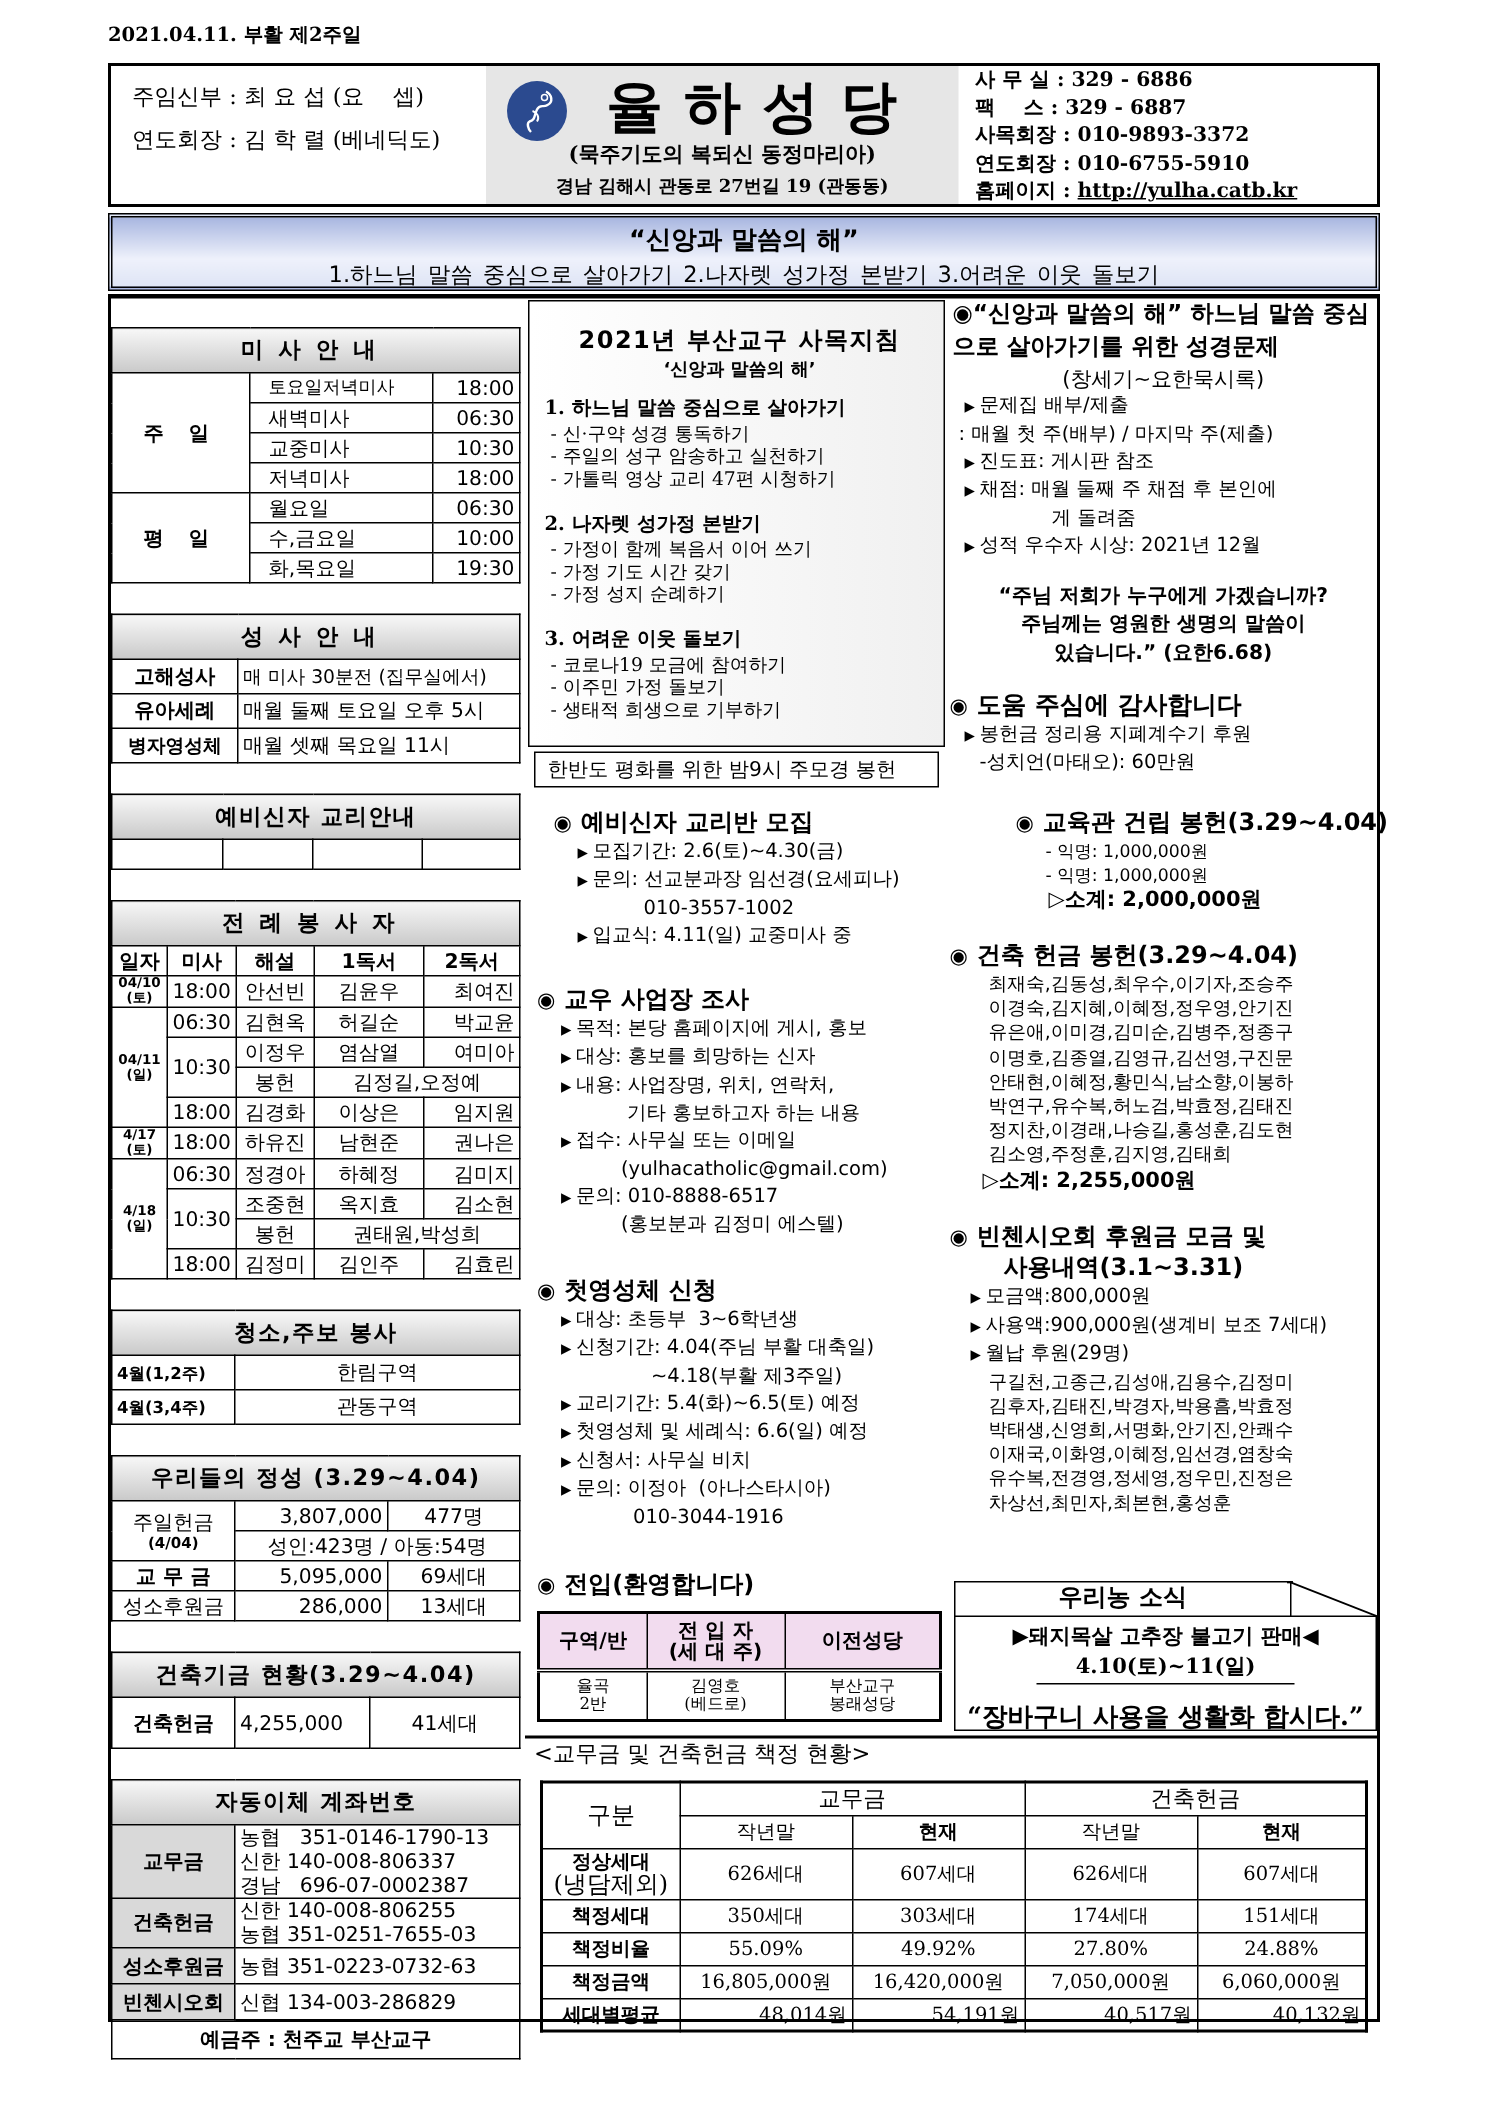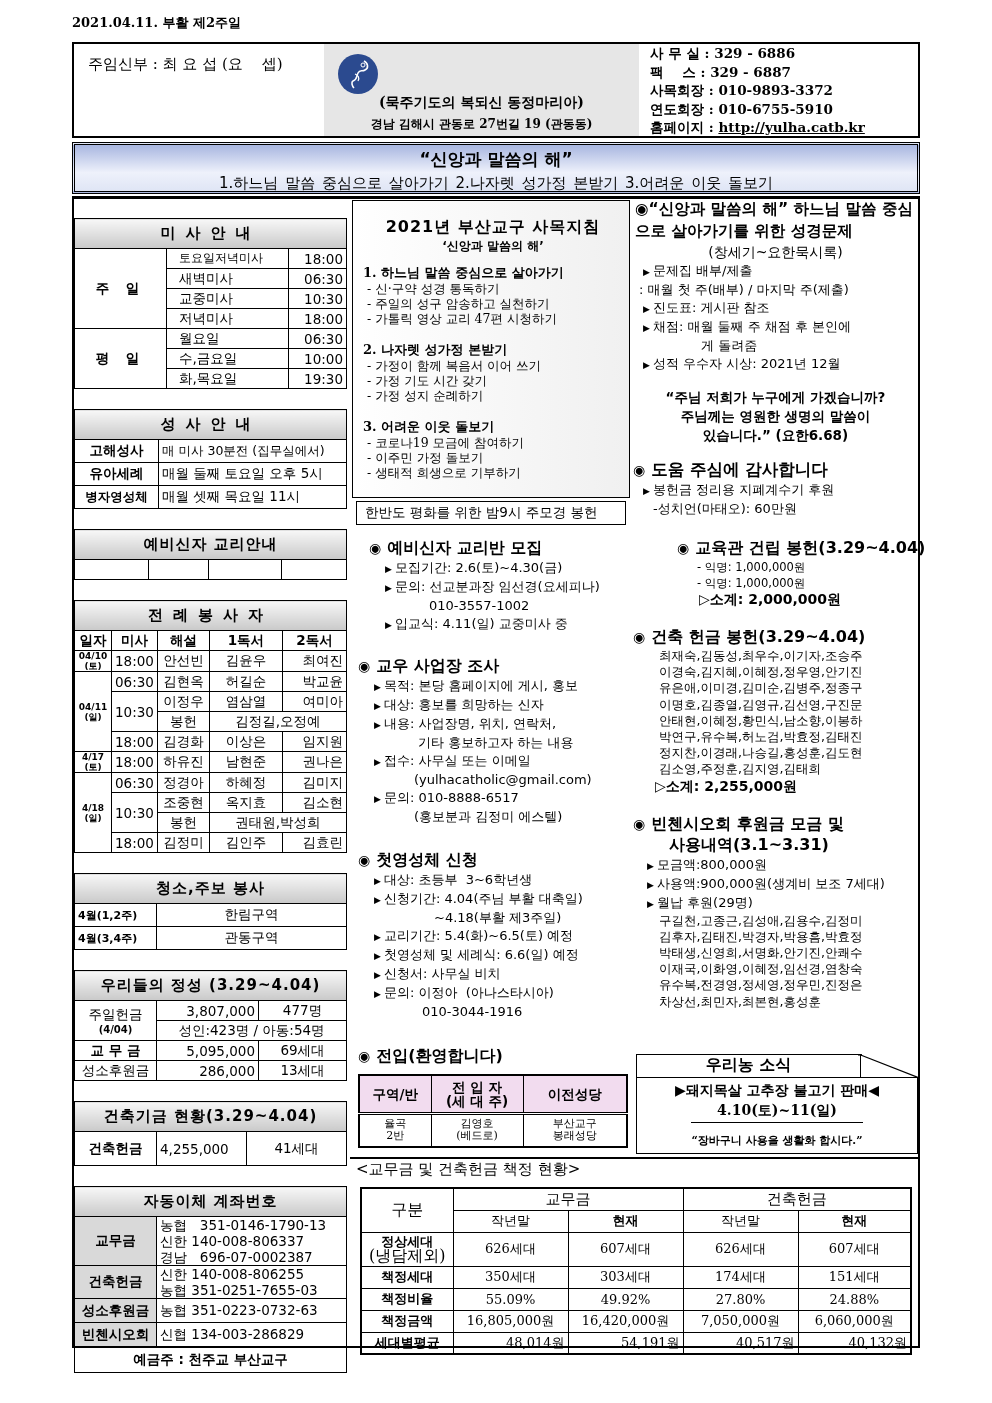--- a/index.html
+++ b/index.html
@@ -71,48 +71,50 @@
   .names { font-size: 12.5px; line-height: 16.2px; padding-left: 26px; white-space: pre; }
   .subtot { font-size: 14px; font-weight: bold; padding-left: 22px; }
   .don { font-size: 11.5px; line-height: 16px; padding-left: 20px; }
 
   .farm { position: absolute; left: 636px; top: 1054px; width: 282px; height: 100px; }
   .farm-tab { position: absolute; left: 0; top: 0; width: 225px; height: 24px; border: 1.5px solid #000; border-bottom: none; text-align: center; font-size: 16px; font-weight: bold; }
   .farm-slant { position: absolute; left: 222px; top: 0; width: 60px; height: 24px; }
   .farm-body { position: absolute; left: 0; top: 23px; width: 282px; height: 77px; border: 1.5px solid #000; text-align: center; font-family: "DejaVu Serif", serif; }
   .farm-body .f1 { font-size: 14px; font-weight: bold; margin-top: 4px; }
   .farm-body .f2 { font-size: 14px; font-weight: bold; display: inline-block; border-bottom: 1.5px solid #000; padding: 0 26px 2px; }
-  .farm-body .f3 { font-size: 11px; font-weight: bold; margin-top: 10px; }
+  .farm-body .f3 { font-size: 17px; font-weight: bold; margin-top: 10px; }
 
   
   .assess-title { left: 356px; top: 1160px; font-size: 15px; }
   .hline { left: 350px; top: 1157px; width: 570px; height: 2px; background: #000; }
   .assess { position: absolute; left: 360px; top: 1187px; width: 552px; font-family: "DejaVu Serif", serif; font-size: 13px; border: 2px solid #000; }
   .assess td { border: 1px solid #000; text-align: center; height: 22px; padding: 0 3px; }
   .assess .hd1 td { font-size: 15px; }
   .assess .rh { font-weight: bold; font-size: 13px; }
   .assess .rr { text-align: right; }
 </style>
 </head>
 <body>
 
 <div class="abs date-line">2021.04.11. 부활 제2주일</div>
 
 <div class="abs header">
   <div class="hdr-left">
     <div>주임신부 : 최 요 섭 (요    셉)</div>
+    <div>연도회장 : 김 학 렬 (베네딕도)</div>
   </div>
   <div class="hdr-mid">
     <div class="logo">
       <svg viewBox="0 0 40 40">
           <path d="M26 7 C30 9 31 14 27 16 C24 18 22 15 20 19 C18 23 19 26 15 27 C13 28 14 32 16 34" stroke="#fff" stroke-width="1.6" fill="none"></path>
           <path d="M17 20 C20 21 22 24 20 27" stroke="#fff" stroke-width="1.3" fill="none"></path>
           <circle cx="25" cy="11" r="2" fill="none" stroke="#fff" stroke-width="1"></circle>
         </svg>
     </div>
+    <div class="church-name">율하성당</div>
     <div class="church-sub">(묵주기도의 복되신 동정마리아)</div>
     <div class="church-addr">경남 김해시 관동로 27번길 19 (관동동)</div>
   </div>
   <div class="hdr-right">
     <div>사 무 실 : 329 - 6886</div>
     <div>팩    스 : 329 - 6887</div>
     <div>사목회장 : 010-9893-3372</div>
     <div>연도회장 : 010-6755-5910</div>
     <div><span>홈페이지 : </span><span class="url">http://yulha.catb.kr</span></div>
   </div>

